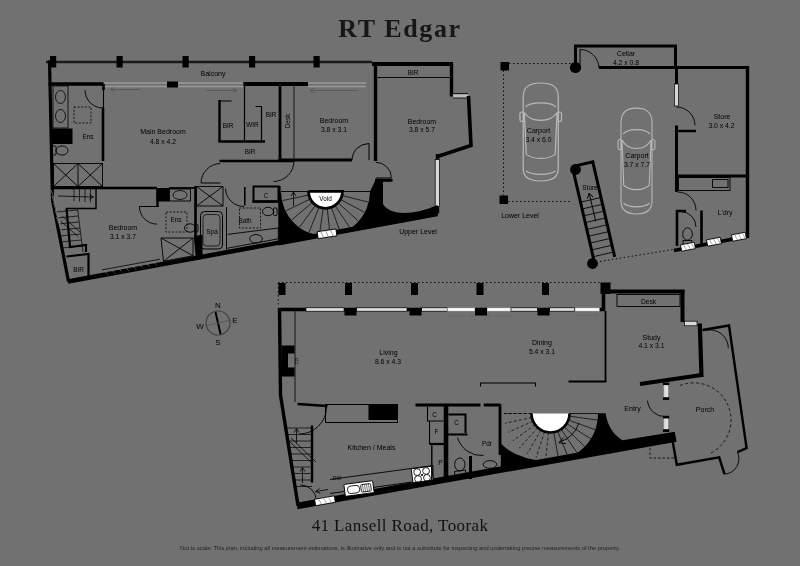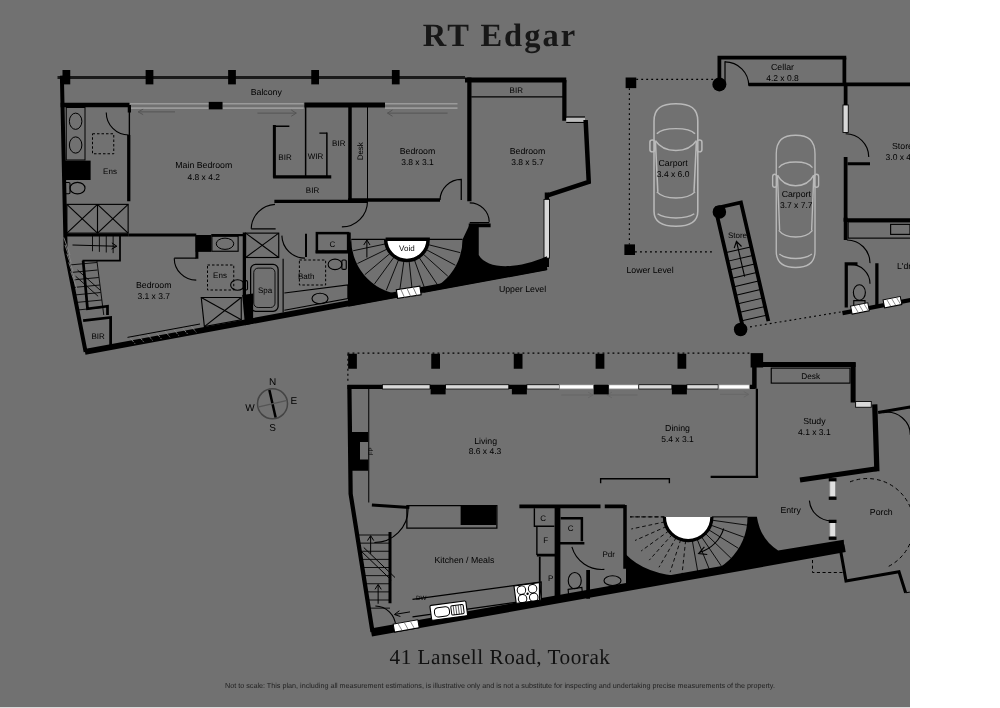--- a/index.html
+++ b/index.html
@@ -1,16 +1,16 @@
 <!DOCTYPE html>
 <html><head>
 <meta charset="utf-8">
 <style>
 html,body{margin:0;padding:0;background:#ffffff;}
-#page{width:728px;height:566px;position:relative;background:#ec4899;overflow:hidden;filter:grayscale(1);text-align:center;}
+#page{width:800px;height:566px;position:relative;background:#ec4899;overflow:hidden;filter:grayscale(1);text-align:center;}
 svg{display:block;}
 text{font-family:"Liberation Sans",sans-serif;fill:#000;}
 .rm{font-size:7px;}
 .dim{font-size:6.8px;}
 .sm{font-size:5.8px;}
 </style>
 </head>
 <body>
 <div id="page">
 <svg width="800" height="566" viewBox="0 0 800 566">

